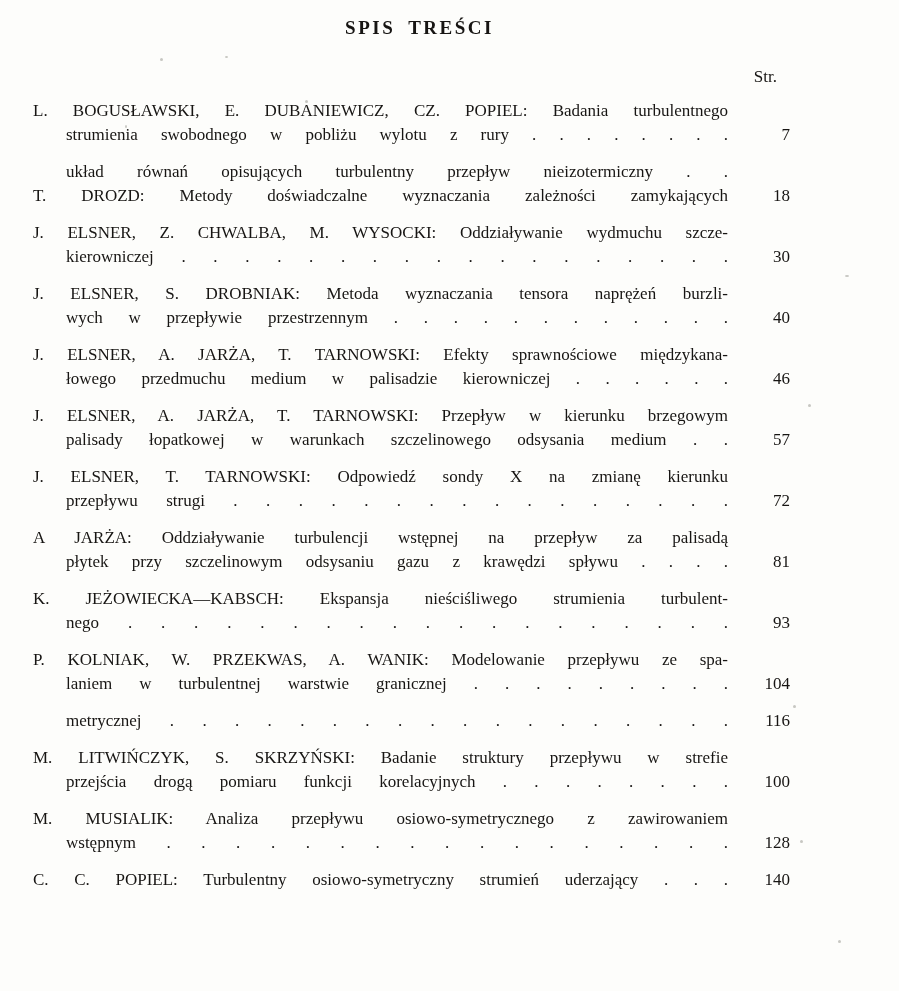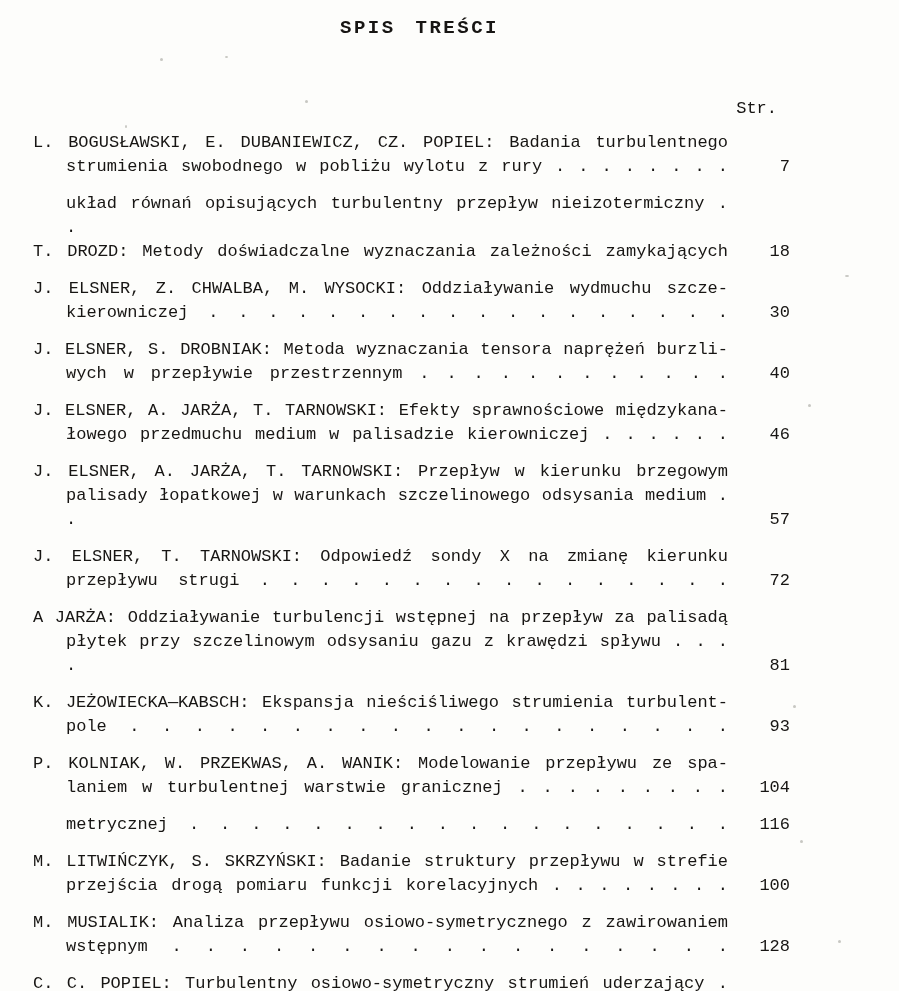--- a/index.html
+++ b/index.html
@@ -6,36 +6,36 @@
     margin: 0;
     padding: 0;
     background: #ffffff;
   }
   .sheet {
     position: relative;
     width: 899px;
     height: 991px;
     background: #fdfdfb;
     overflow: hidden;
-    font-family: Liberation Mono, monospace;
+    font-family: Liberation Serif, serif;
     color: #171513;
     -webkit-font-smoothing: antialiased;
   }
   .title {
     padding-top: 15px;
     padding-right: 60px;
     text-align: center;
     font-size: 19px;
     font-weight: bold;
     letter-spacing: 2.5px;
     word-spacing: 6px;
     line-height: 26px;
   }
   .str-row {
-    margin-top: 56px;
+    margin-top: 24px;
     padding-right: 122px;
     text-align: right;
     font-size: 17px;
     line-height: 24px;
   }
   .toc-list {
     margin-top: 10px;
     padding-left: 33px;
     padding-right: 109px;
   }
@@ -145,21 +145,21 @@
       <div class="entry-text">
         <div class="line">A JARŻA: Oddziaływanie turbulencji wstępnej na przepływ za palisadą</div>
         <div class="line cont">płytek przy szczelinowym odsysaniu gazu z krawędzi spływu . . . .</div>
       </div>
       <div class="entry-page">81</div>
     </div>
 
     <div class="entry">
       <div class="entry-text">
         <div class="line">K. JEŻOWIECKA—KABSCH: Ekspansja nieściśliwego strumienia turbulent-</div>
-        <div class="line cont">pole . . . . . . . . . . . . . . . . . . .</div>
+        <div class="line cont">nego . . . . . . . . . . . . . . . . . . .</div>
       </div>
       <div class="entry-page">93</div>
     </div>
 
     <div class="entry">
       <div class="entry-text">
         <div class="line">P. KOLNIAK, W. PRZEKWAS, A. WANIK: Modelowanie przepływu ze spa-</div>
         <div class="line cont">laniem w turbulentnej warstwie granicznej . . . . . . . . .</div>
       </div>
       <div class="entry-page">104</div>

